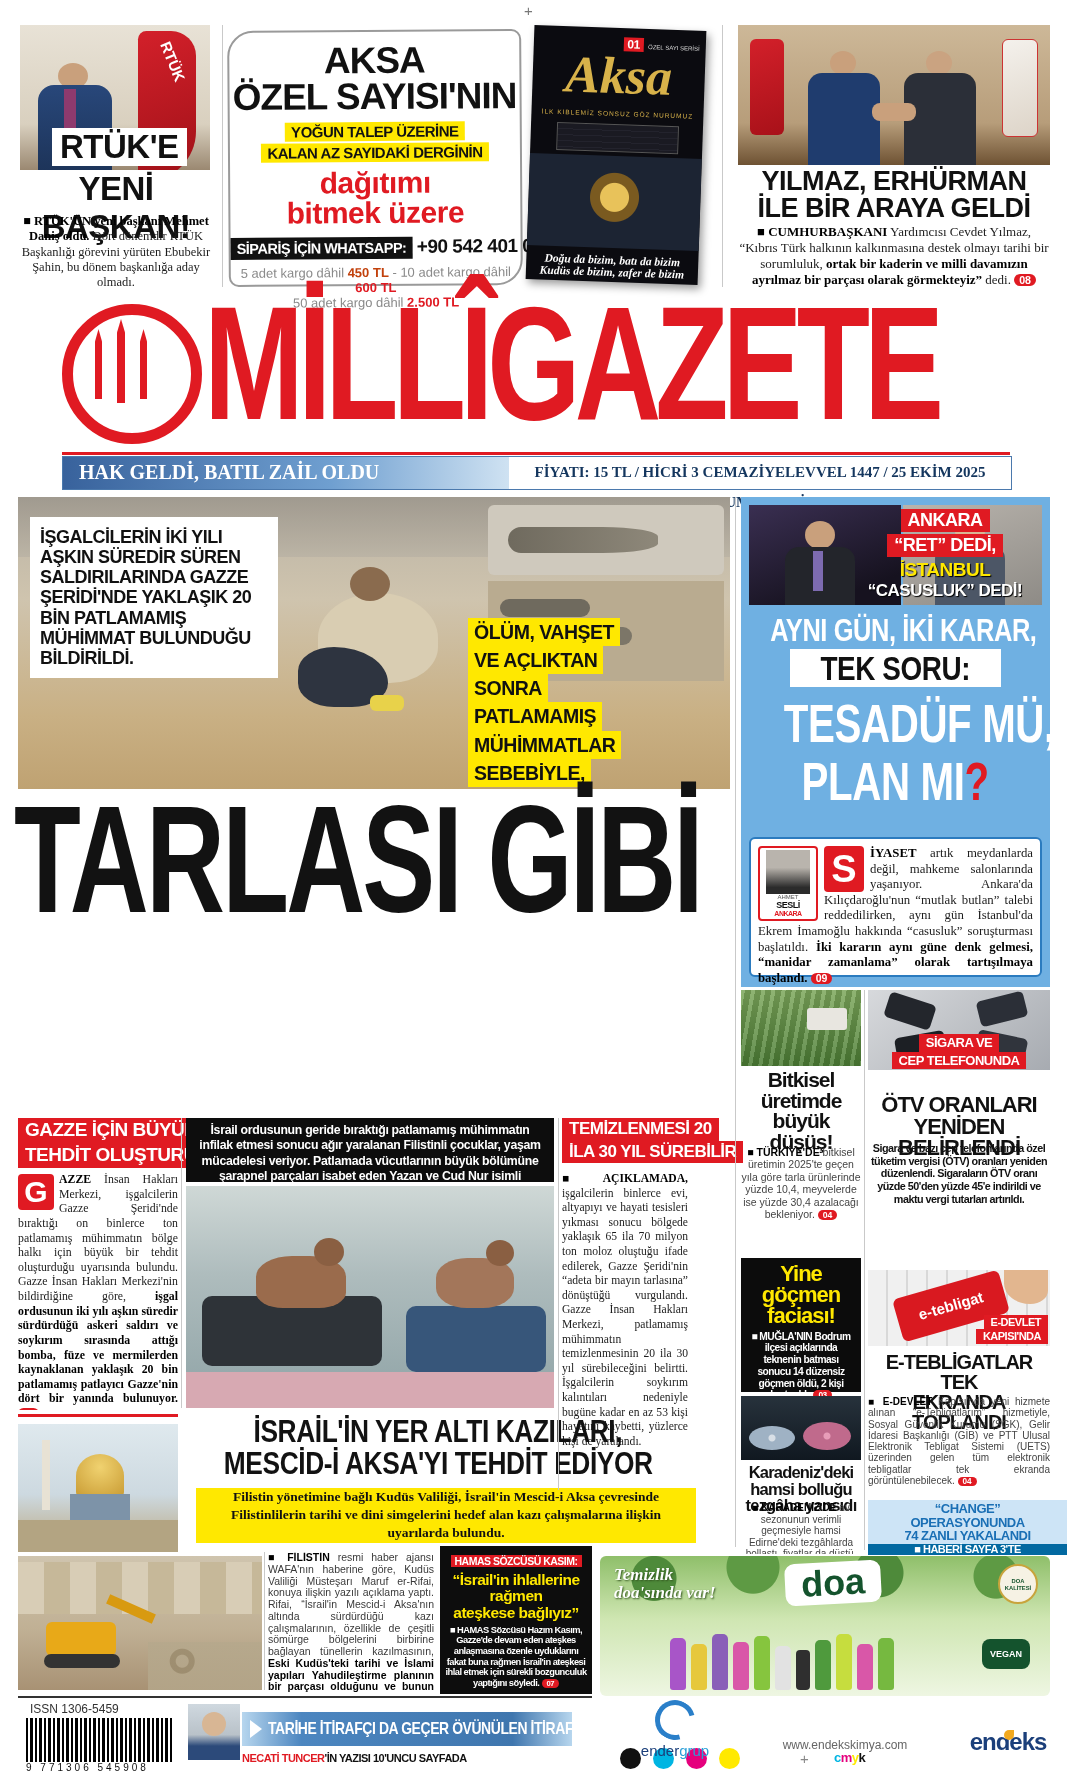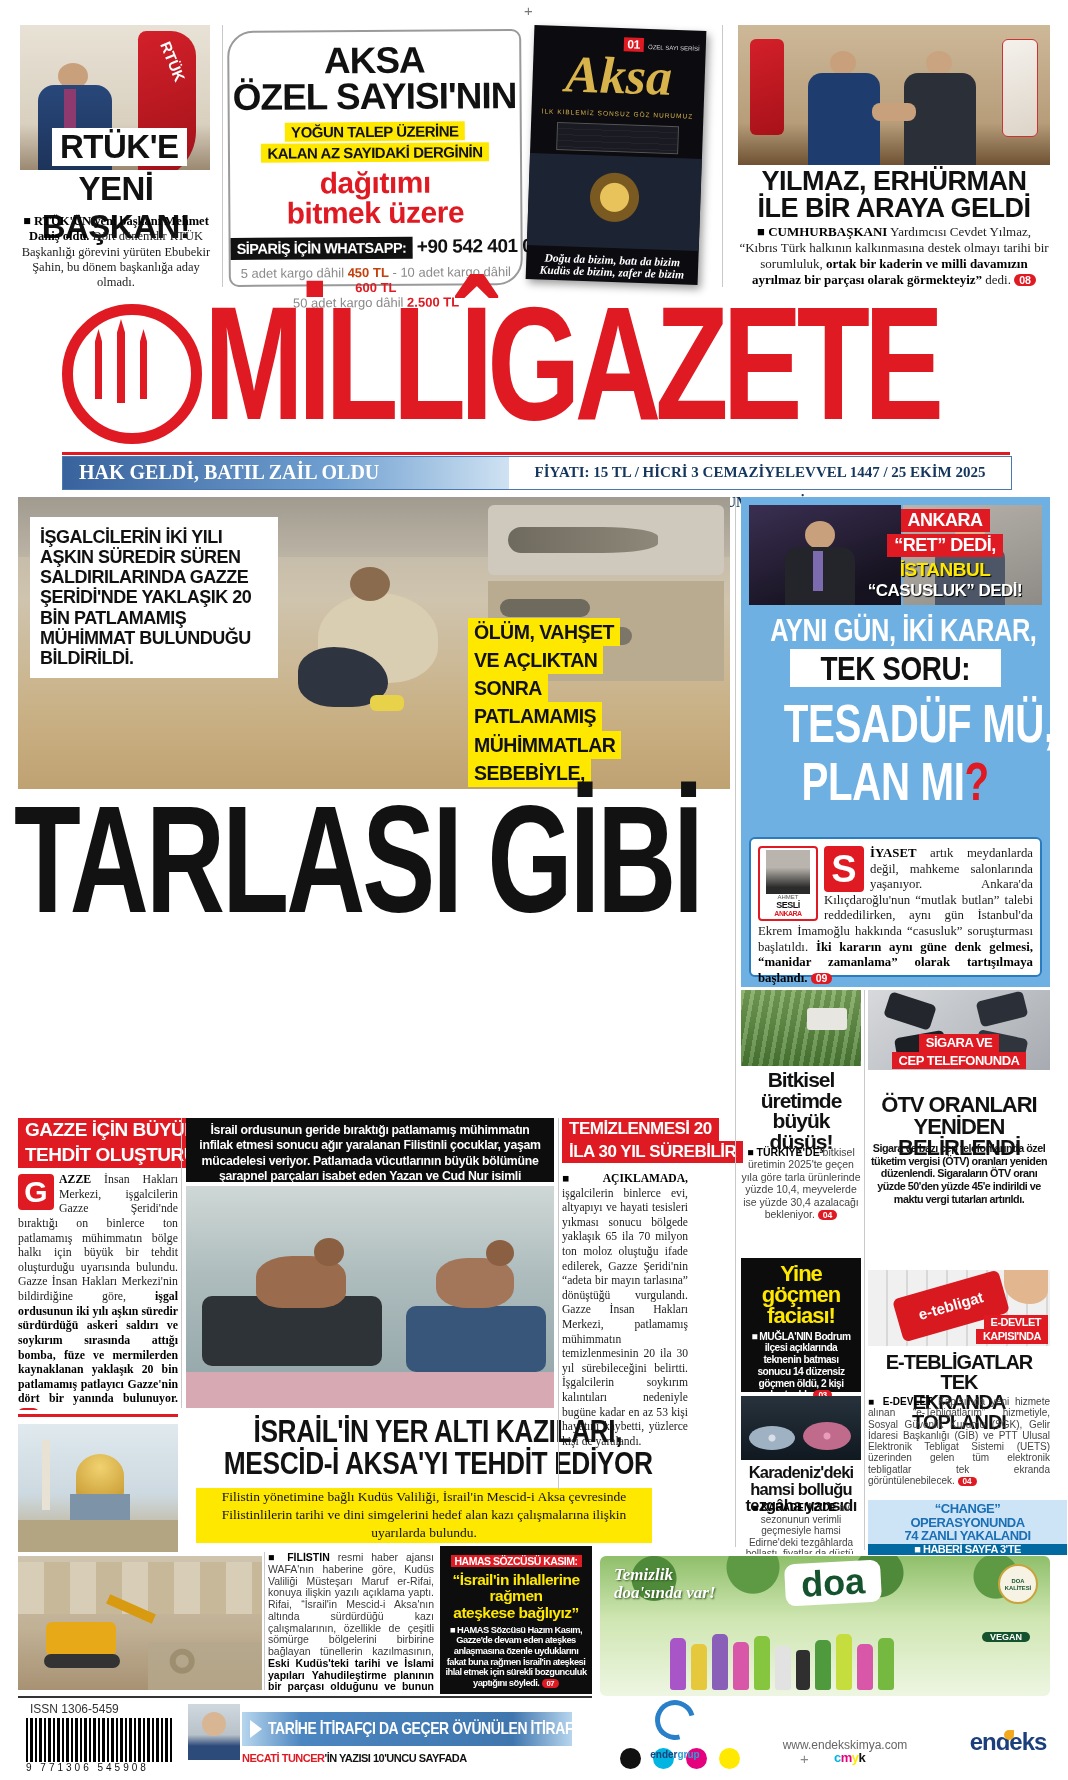--- a/index.html
+++ b/index.html
@@ -280,21 +280,21 @@
     <div>OPERASYONUNDA</div>
     <div>74 ZANLI YAKALANDI</div>
   </div>
   <div class="c" style="background:#0369a1;color:#fff;font-size:11px;line-height:11px;margin-top:1px">■ HABERİ SAYFA 3'TE</div>
 </div>
 
 <div class="abs c" style="left:186px;top:1416px;width:504px;text-align:center;font-size:31px;line-height:1.02;color:#121212">
   <div><span class="sxc" style="transform:scaleX(.85)">İSRAİL'İN YER ALTI KAZILARI,</span></div>
   <div><span class="sxc" style="transform:scaleX(.85)">MESCİD-İ AKSA'YI TEHDİT EDİYOR</span></div>
 </div>
-<div class="abs" style="left:196px;top:1488px;width:456px;text-align:center;font-family:'Liberation Serif',serif;font-weight:normal;font-size:13.5px;line-height:1.35">
+<div class="abs" style="left:196px;top:1488px;width:500px;text-align:center;font-family:'Liberation Serif',serif;font-weight:bold;font-size:13.5px;line-height:1.35">
   <span class="ylchip" style="padding:0 4px;box-decoration-break:clone;-webkit-box-decoration-break:clone">Filistin yönetimine bağlı Kudüs Valiliği, İsrail'in Mescid-i Aksa çevresinde Filistinlilerin tarihi ve dini simgelerini hedef alan kazı çalışmalarına ilişkin uyarılarda bulundu.</span>
 </div>
 
 <div class="ph" style="left:18px;top:1556px;width:244px;height:134px;background:linear-gradient(180deg,#cfc4ae 0%,#c0b094 55%,#a89274 100%)">
   <div class="photo-shape" style="left:0;top:6px;width:244px;height:52px;background:repeating-linear-gradient(90deg,#d8cdb6 0 26px,#c6b899 26px 52px)"></div>
   <div class="photo-shape" style="left:28px;top:66px;width:70px;height:34px;background:#e8a918;border-radius:6px"></div>
   <div class="photo-shape" style="left:88px;top:48px;width:50px;height:10px;background:#d89a10;transform:rotate(24deg)"></div>
   <div class="photo-shape" style="left:26px;top:98px;width:76px;height:14px;background:#333;border-radius:7px"></div>
   <div class="photo-shape" style="left:130px;top:86px;width:114px;height:48px;background:radial-gradient(circle at 30% 40%,#b5a88c 0 6px,#998a6c 7px 12px,#b5a88c 13px);opacity:.8"></div>
 </div>
@@ -318,21 +318,21 @@
 <div class="abs" style="left:600px;top:1556px;width:450px;height:140px;border-radius:6px;overflow:hidden;background:linear-gradient(180deg,#8fbf6a 0%,#cfe6b2 45%,#eef6e2 100%)">
   <div style="position:absolute;left:0;top:0;width:450px;height:56px;background:radial-gradient(circle at 12% 40%,#4e8a3a 0 22px,transparent 23px),radial-gradient(circle at 34% 20%,#5e9a44 0 26px,transparent 27px),radial-gradient(circle at 62% 30%,#4e8a3a 0 24px,transparent 25px),radial-gradient(circle at 88% 36%,#5e9a44 0 22px,transparent 23px)"></div>
   <div style="position:absolute;left:14px;top:10px;color:#fff;font-family:'Liberation Serif',serif;font-style:italic;font-weight:bold;font-size:17px;line-height:1.05;text-shadow:1px 1px 2px #33551f">
     <div>Temizlik</div>
     <div>doa'sında var!</div>
   </div>
   <div style="position:absolute;left:185px;top:6px;background:#fff;border-radius:10px;padding:0 16px;transform:rotate(-3deg)">
     <span style="font-size:36px;font-weight:bold;color:#14532d;font-family:'Liberation Sans',sans-serif">doa</span>
   </div>
   <div style="position:absolute;right:12px;top:8px;width:40px;height:40px;border:2px solid #c8a43c;border-radius:50%;background:#f6f2e4;text-align:center;font-size:5.8px;font-weight:bold;color:#14532d;line-height:1.2;padding-top:12px;box-sizing:border-box">DOA KALİTESİ</div>
-  <div style="position:absolute;right:20px;top:76px;background:#14532d;color:#fff;border-radius:8px;font-size:9px;font-weight:bold;padding:0 8px">VEGAN</div>
+  <div style="position:absolute;right:20px;top:83px;background:#14532d;color:#fff;border-radius:8px;font-size:9px;font-weight:bold;padding:10px 8px">VEGAN</div>
   <div style="position:absolute;left:70px;bottom:6px;display:flex;align-items:flex-end;gap:5px">
     <div style="width:16px;height:52px;background:#a855c8;border-radius:5px 5px 3px 3px"></div>
     <div style="width:16px;height:46px;background:#e6c83c;border-radius:5px 5px 3px 3px"></div>
     <div style="width:16px;height:56px;background:#8a5fb8;border-radius:5px 5px 3px 3px"></div>
     <div style="width:16px;height:48px;background:#d957a8;border-radius:5px 5px 3px 3px"></div>
     <div style="width:16px;height:54px;background:#86c53e;border-radius:5px 5px 3px 3px"></div>
     <div style="width:16px;height:44px;background:#e2e2e2;border-radius:5px 5px 3px 3px"></div>
     <div style="width:14px;height:40px;background:#2f2f2f;border-radius:4px"></div>
     <div style="width:16px;height:50px;background:#4f9a3d;border-radius:5px 5px 3px 3px"></div>
     <div style="width:16px;height:56px;background:#c6dd3e;border-radius:5px 5px 3px 3px"></div>
@@ -363,21 +363,21 @@
   <span style="width:21px;height:21px;border-radius:50%;background:#e5007d"></span>
   <span style="width:21px;height:21px;border-radius:50%;background:#ffe900"></span>
 </div>
 <div class="abs" style="left:800px;top:1750px;color:#888;font-size:15px">+</div>
 <div class="abs c" style="left:834px;top:1750px;font-size:13px">
   <span style="color:#00b5e2">c</span><span style="color:#e5007d">m</span><span style="color:#ffe900">y</span><span style="color:#111">k</span>
 </div>
 
 <div class="abs" style="left:625px;top:1700px;width:100px;text-align:center">
   <div style="width:30px;height:30px;margin:0 auto;border-radius:50%;border:5px solid #2a7fc9;border-right-color:transparent;transform:rotate(30deg)"></div>
-  <div style="font-size:10px;font-weight:bold;margin-top:9px"><span style="color:#1b3f7a">ender</span><span style="color:#2a9fd8">grup</span></div>
+  <div style="font-size:15px;font-weight:normal;margin-top:2px"><span style="color:#1b3f7a">ender</span><span style="color:#2a9fd8">grup</span></div>
 </div>
 <div class="abs st" style="left:760px;top:1738px;width:170px;text-align:center;font-size:12px;color:#666">www.endekskimya.com</div>
 <div class="abs" style="left:958px;top:1728px;width:100px;text-align:center">
   <span style="font-size:24px;font-weight:bold;color:#1b3f7a;letter-spacing:-1px">endeks</span>
   <span style="position:absolute;left:46px;top:2px;width:10px;height:10px;background:#f2a91e;border-radius:50% 0 50% 50%"></span>
 </div>
 
 <div class="vr" style="left:181px;top:1118px;height:290px"></div>
 <div class="vr" style="left:558px;top:1118px;height:372px"></div>
 <div class="vr" style="left:735px;top:497px;height:1050px"></div>

